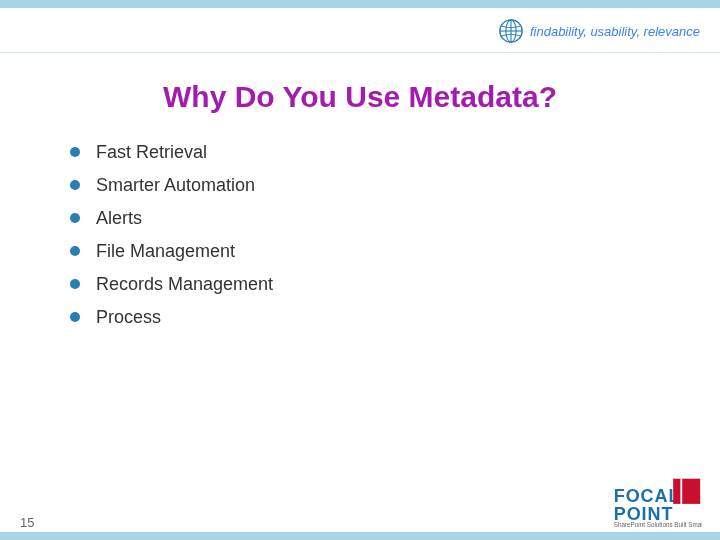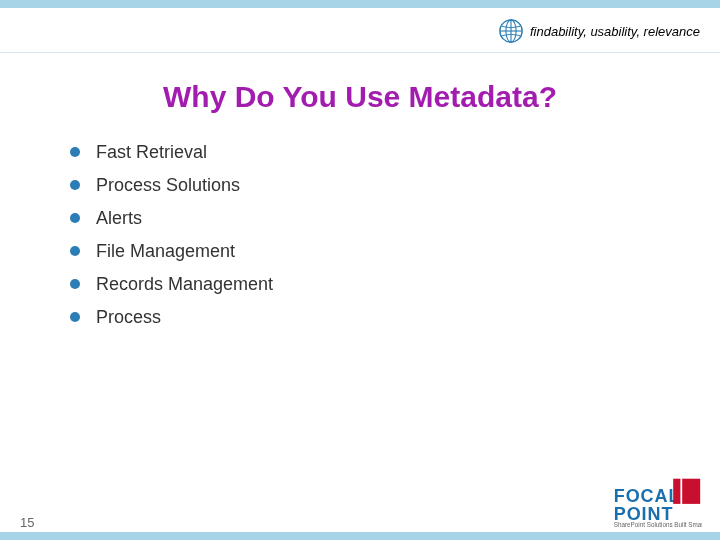--- a/index.html
+++ b/index.html
@@ -41,21 +41,21 @@
       width: 720px;
       display: flex;
       justify-content: flex-end;
       align-items: center;
       padding: 10px 20px 8px 0;
       border-bottom: 1px solid #d0e8f5;
     }
 
     .tagline {
       font-size: 13px;
-      color: #000000;
+      color: #3b82f6;
       font-style: italic;
     }
 
     
     .content {
       position: absolute;
       top: 60px;
       left: 0;
       right: 0;
       bottom: 50px;
@@ -150,21 +150,21 @@
 
 <div class="content">
   <h1 class="slide-title">Why Do You Use Metadata?</h1>
   <ul class="bullet-list">
   <li>
         <div class="bullet-dot"></div>
         <span>Fast Retrieval</span>
       </li>
       <li>
         <div class="bullet-dot"></div>
-        <span>Process Solutions</span>
+        <span>Smarter Automation</span>
       </li>
       <li>
         <div class="bullet-dot"></div>
         <span>Alerts</span>
       </li>
       <li>
         <div class="bullet-dot"></div>
         <span>File Management</span>
       </li>
       <li>

